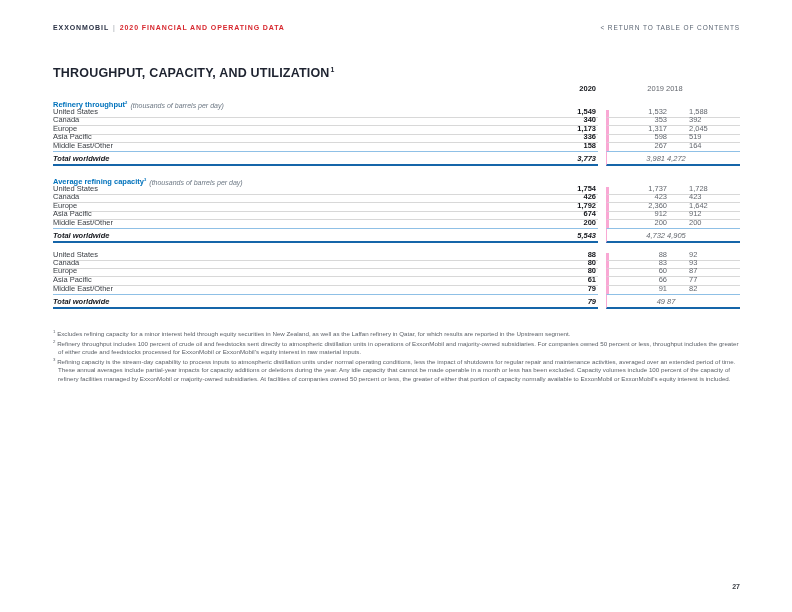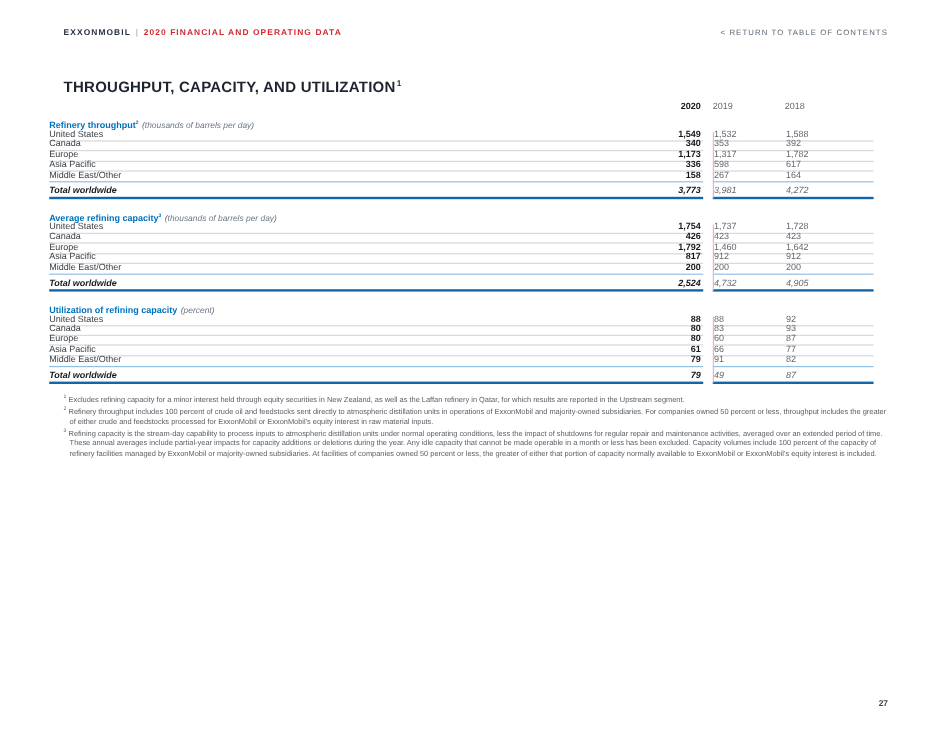--- a/index.html
+++ b/index.html
@@ -15,48 +15,48 @@
   .brandline{font-size:7px;font-weight:bold;letter-spacing:0.9px;color:#2a3144;white-space:nowrap;}
   .brandsep{color:#9aa0a8;font-weight:normal;margin:0 4px;}
   .doctitle{color:#d7282f;}
   .returnlink{font-size:6.5px;letter-spacing:0.9px;color:#5a6472;text-decoration:none;font-weight:normal;white-space:nowrap;}
   .pagetitle{
     position:absolute;top:66px;left:53px;
     font-size:12.5px;font-weight:bold;color:#1e2330;letter-spacing:0.2px;
   }
   .pagetitle sup{font-size:55%;line-height:0;margin-left:1px;}
 
-  .table{position:absolute;top:82px;left:41px;width:687px;font-size:7.5px;}
+  .table{position:absolute;top:82px;left:53px;width:687px;font-size:7.5px;}
   .r{display:flex;}
   .lb{
     width:545px;box-sizing:border-box;display:flex;justify-content:space-between;
     align-items:flex-end;padding:0 2px 1px 0;
   }
   .rb{
     width:134px;margin-left:8px;box-sizing:border-box;display:flex;
     align-items:flex-end;padding-bottom:1px;
   }
-  .c19{width:60px;text-align:left;padding-right:2px;box-sizing:border-box;}
+  .c19{width:60px;text-align:right;padding-right:2px;box-sizing:border-box;}
   .c18{flex:1;text-align:left;padding-right:2px;}
 
   .yhead{height:12px;margin-bottom:5px;}
   .yhead .lb,.yhead .rb{border:none;}
   .y20{font-weight:bold;color:#15171c;}
   .yprev{color:#85898f;}
 
   .section{margin-top:2px;}
   .section + .section{margin-top:10px;}
   .shead{height:10px;display:flex;align-items:flex-end;padding-bottom:1px;}
   .sname{color:#0072bc;font-weight:bold;}
   .sname sup{font-size:55%;line-height:0;}
   .sunit{color:#6d7884;font-style:italic;font-size:7px;margin-left:3px;}
 
   .dr{height:8.2px;}
-  .dr .lb,.dr .rb{border-bottom:1px solid #d8d8d8;}
-  .dr .rb{border-left:1px solid #f9a8d4;}
+  .dr .lb,.dr .rb{border-bottom:1px solid #d8d8d8;gap:20px;}
+  .dr .rb{border-left:3px solid #f9a8d4;}
   .dr.pre-total .lb,.dr.pre-total .rb{border-bottom:none;}
 
   .tr{height:15px;font-style:italic;}
   .tr .lb,.tr .rb{border-top:1px solid #8fc0e6;border-bottom:2.5px solid #1565a9;}
   .tr .rb{border-left:1px solid #f9a8d4;}
   .tr .lab,.tr .v20{font-weight:bold;color:#17191f;}
   .tr .c19,.tr .c18{font-weight:normal;}
 
   .lab{color:#3c4046;}
   .v20{font-weight:bold;color:#15171c;}
@@ -125,31 +125,31 @@
             <span class="c18">392</span>
           </div>
         </div>
         <div class="r dr">
           <div class="lb">
             <span class="lab">Europe</span>
             <span class="v20">1,173</span>
           </div>
           <div class="rb">
             <span class="c19">1,317</span>
-            <span class="c18">1,782</span>
+            <span class="c18">2,045</span>
           </div>
         </div>
         <div class="r dr">
           <div class="lb">
             <span class="lab">Asia Pacific</span>
             <span class="v20">336</span>
           </div>
           <div class="rb">
             <span class="c19">598</span>
-            <span class="c18">617</span>
+            <span class="c18">519</span>
           </div>
         </div>
         <div class="r dr pre-total">
           <div class="lb">
             <span class="lab">Middle East/Other</span>
             <span class="v20">158</span>
           </div>
           <div class="rb">
             <span class="c19">267</span>
             <span class="c18">164</span>
@@ -190,60 +190,56 @@
             <span class="c19">423</span>
             <span class="c18">423</span>
           </div>
         </div>
         <div class="r dr">
           <div class="lb">
             <span class="lab">Europe</span>
             <span class="v20">1,792</span>
           </div>
           <div class="rb">
-            <span class="c19">1,460</span>
+            <span class="c19">2,360</span>
             <span class="c18">1,642</span>
           </div>
         </div>
         <div class="r dr">
           <div class="lb">
             <span class="lab">Asia Pacific</span>
-            <span class="v20">817</span>
+            <span class="v20">674</span>
           </div>
           <div class="rb">
             <span class="c19">912</span>
             <span class="c18">912</span>
           </div>
         </div>
         <div class="r dr pre-total">
           <div class="lb">
             <span class="lab">Middle East/Other</span>
             <span class="v20">200</span>
           </div>
           <div class="rb">
             <span class="c19">200</span>
             <span class="c18">200</span>
           </div>
         </div>
         <div class="r tr">
           <div class="lb">
             <span class="lab">Total worldwide</span>
-            <span class="v20">2,524</span>
+            <span class="v20">5,543</span>
           </div>
           <div class="rb">
             <span class="c19">4,732</span>
             <span class="c18">4,905</span>
           </div>
         </div>
       </div>
       <div class="section">
-        <div class="shead">
-          <span class="sname">Utilization of refining capacity</span>
-          <span class="sunit">(percent)</span>
-        </div>
         <div class="r dr">
           <div class="lb">
             <span class="lab">United States</span>
             <span class="v20">88</span>
           </div>
           <div class="rb">
             <span class="c19">88</span>
             <span class="c18">92</span>
           </div>
         </div>

